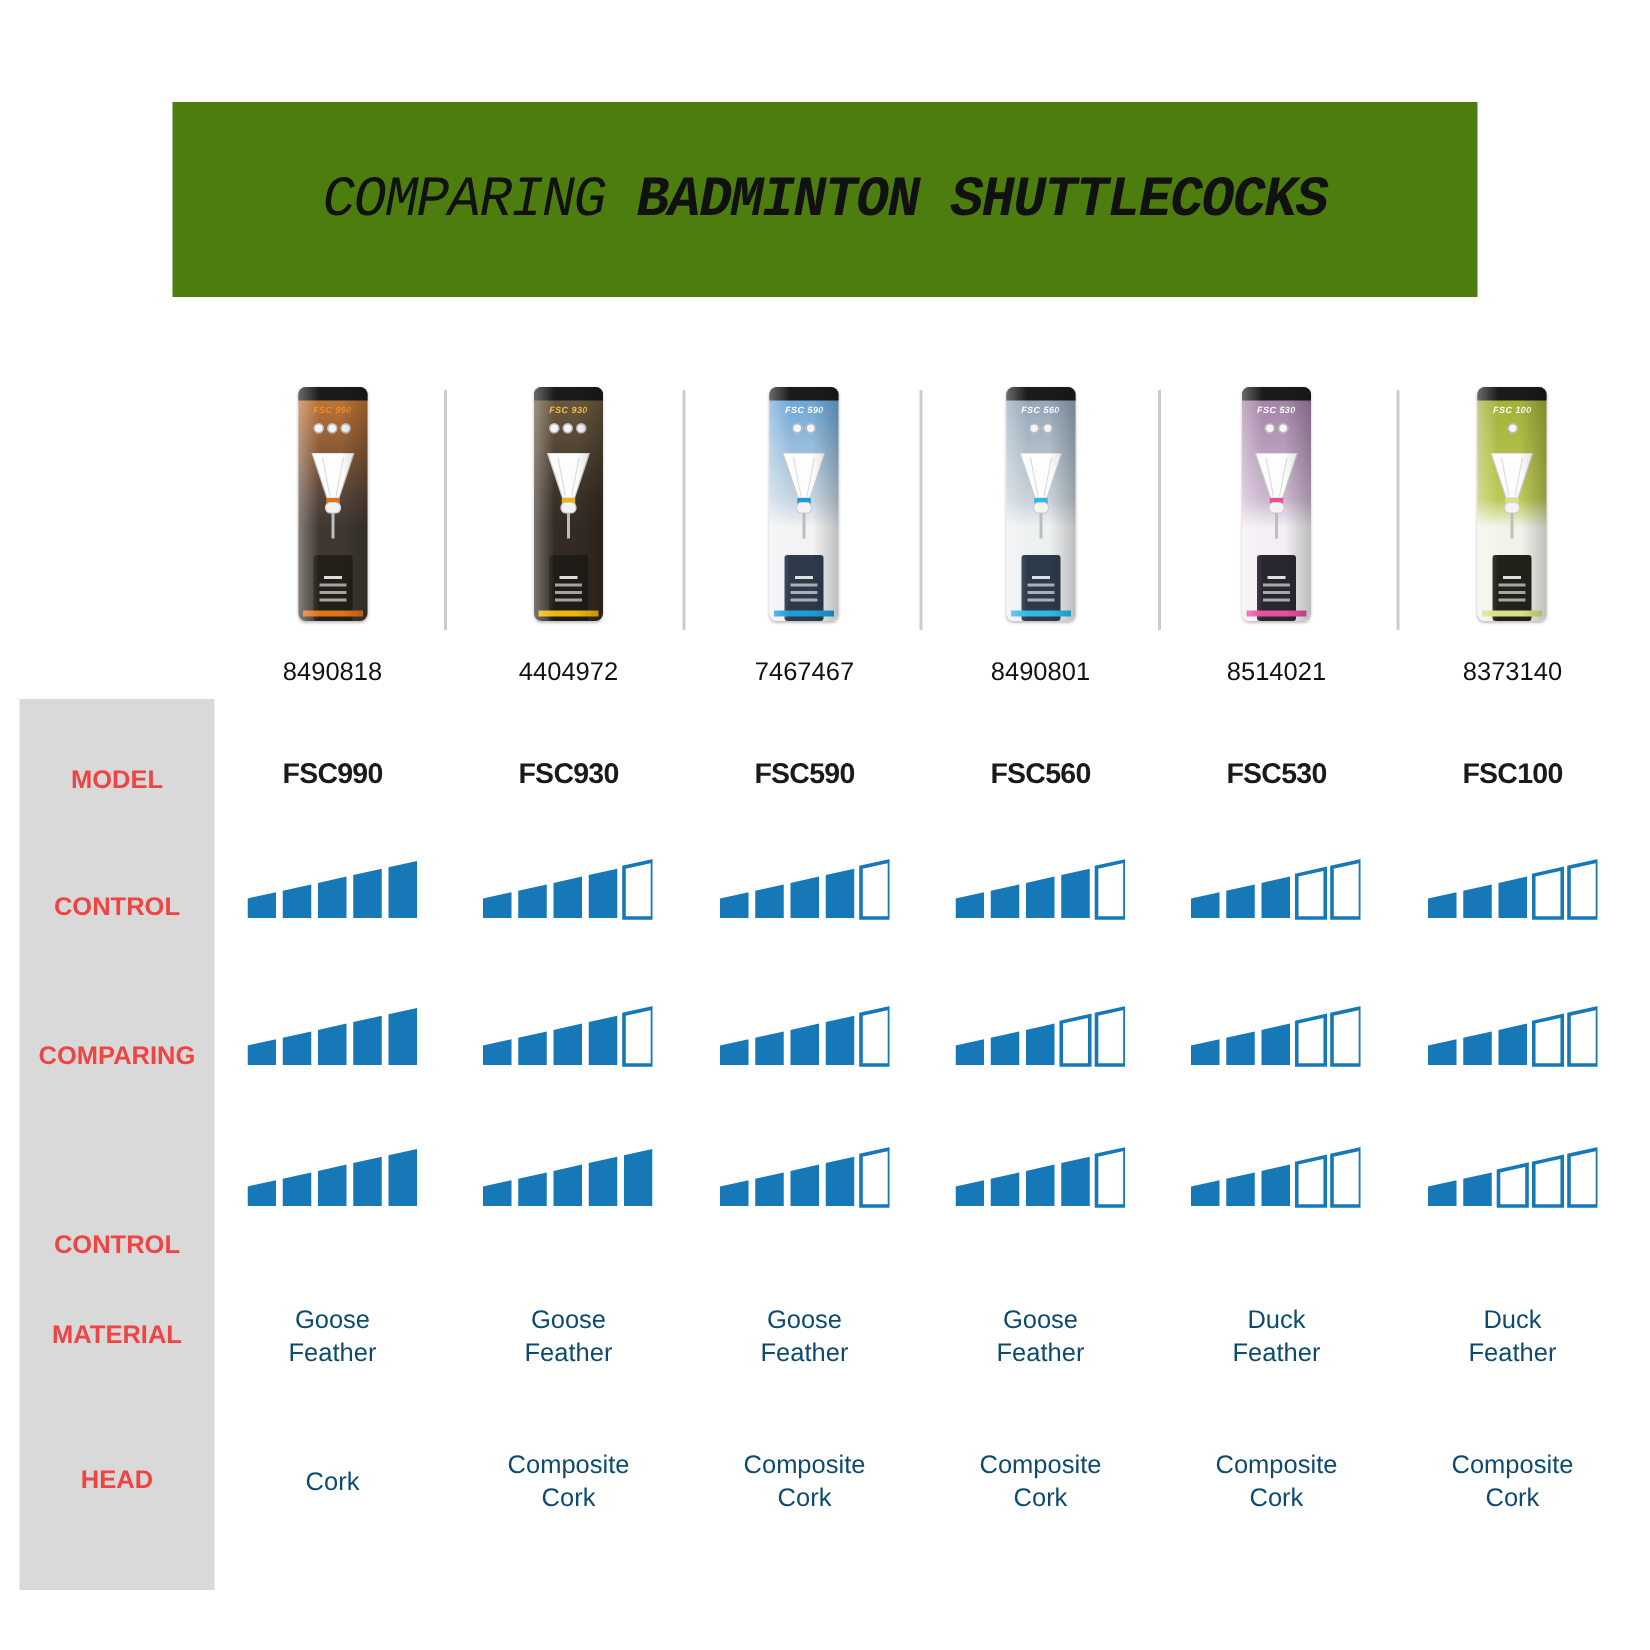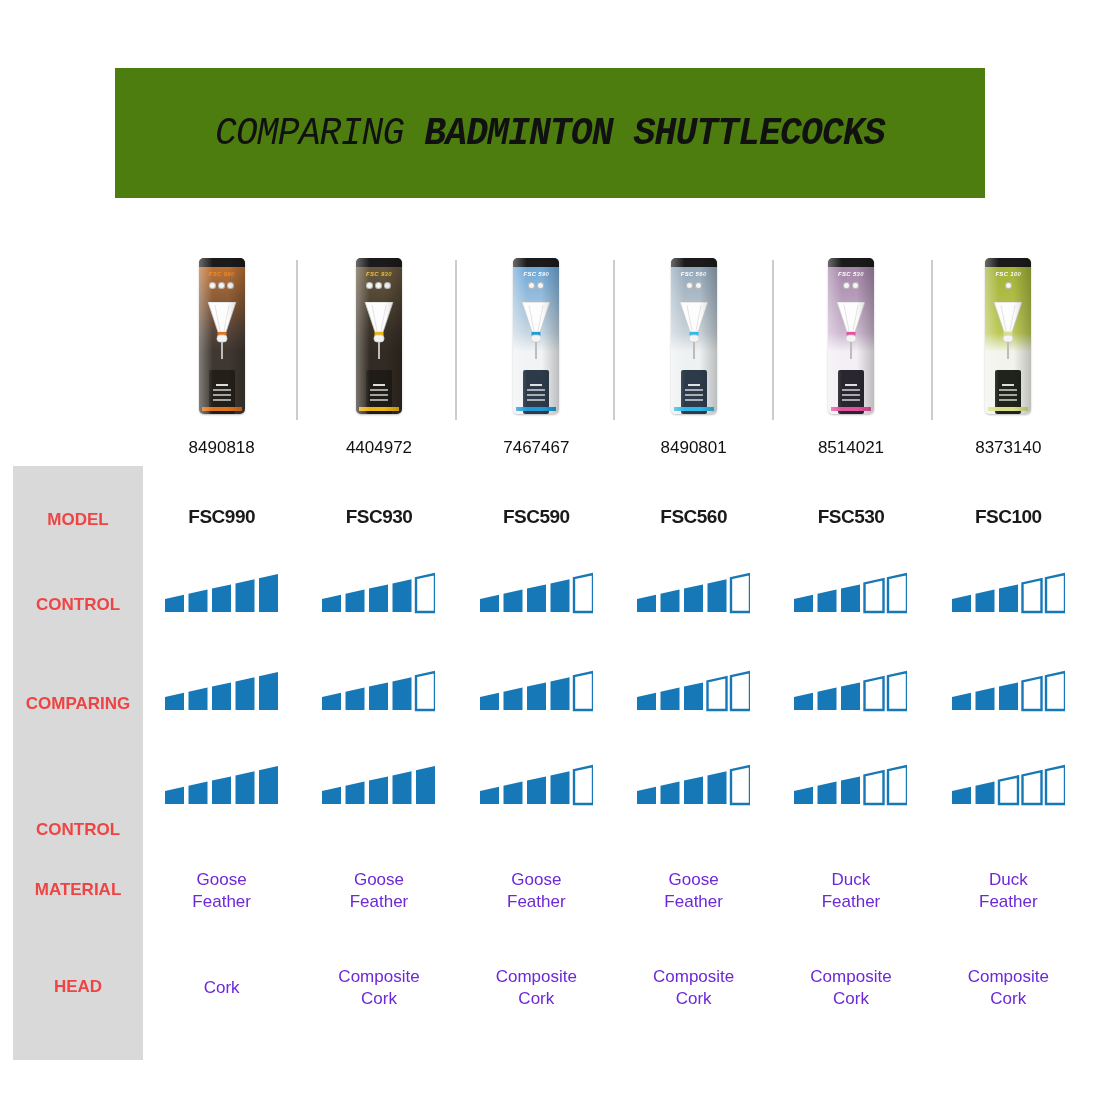--- a/index.html
+++ b/index.html
@@ -84,21 +84,21 @@
     flex:1 1 0;display:flex;align-items:center;justify-content:center;text-align:center;
   }
   .row-model{top:503px;height:28px;}
   .row-model .cell{font-weight:700;font-size:19px;letter-spacing:-.5px;}
   .row-comfort{top:570px;height:44px;}
   .row-durability{top:668px;height:44px;}
   .row-control{top:762px;height:44px;}
   .row-material{top:866px;height:50px;}
   .row-head{top:963px;height:50px;}
   .row-material .cell,.row-head .cell{
-    font-size:17px;line-height:22px;white-space:pre-line;color:#6d28d9;
+    font-size:17px;line-height:22px;white-space:pre-line;color:#0c4a6e;
   }
   .rating{width:113px;height:44px;display:block;}
 </style>
 </head>
 <body>
 
 <div class="banner">
   <div class="banner-text">
     <span class="light">COMPARING </span>
     <span class="bold">BADMINTON SHUTTLECOCKS</span>

